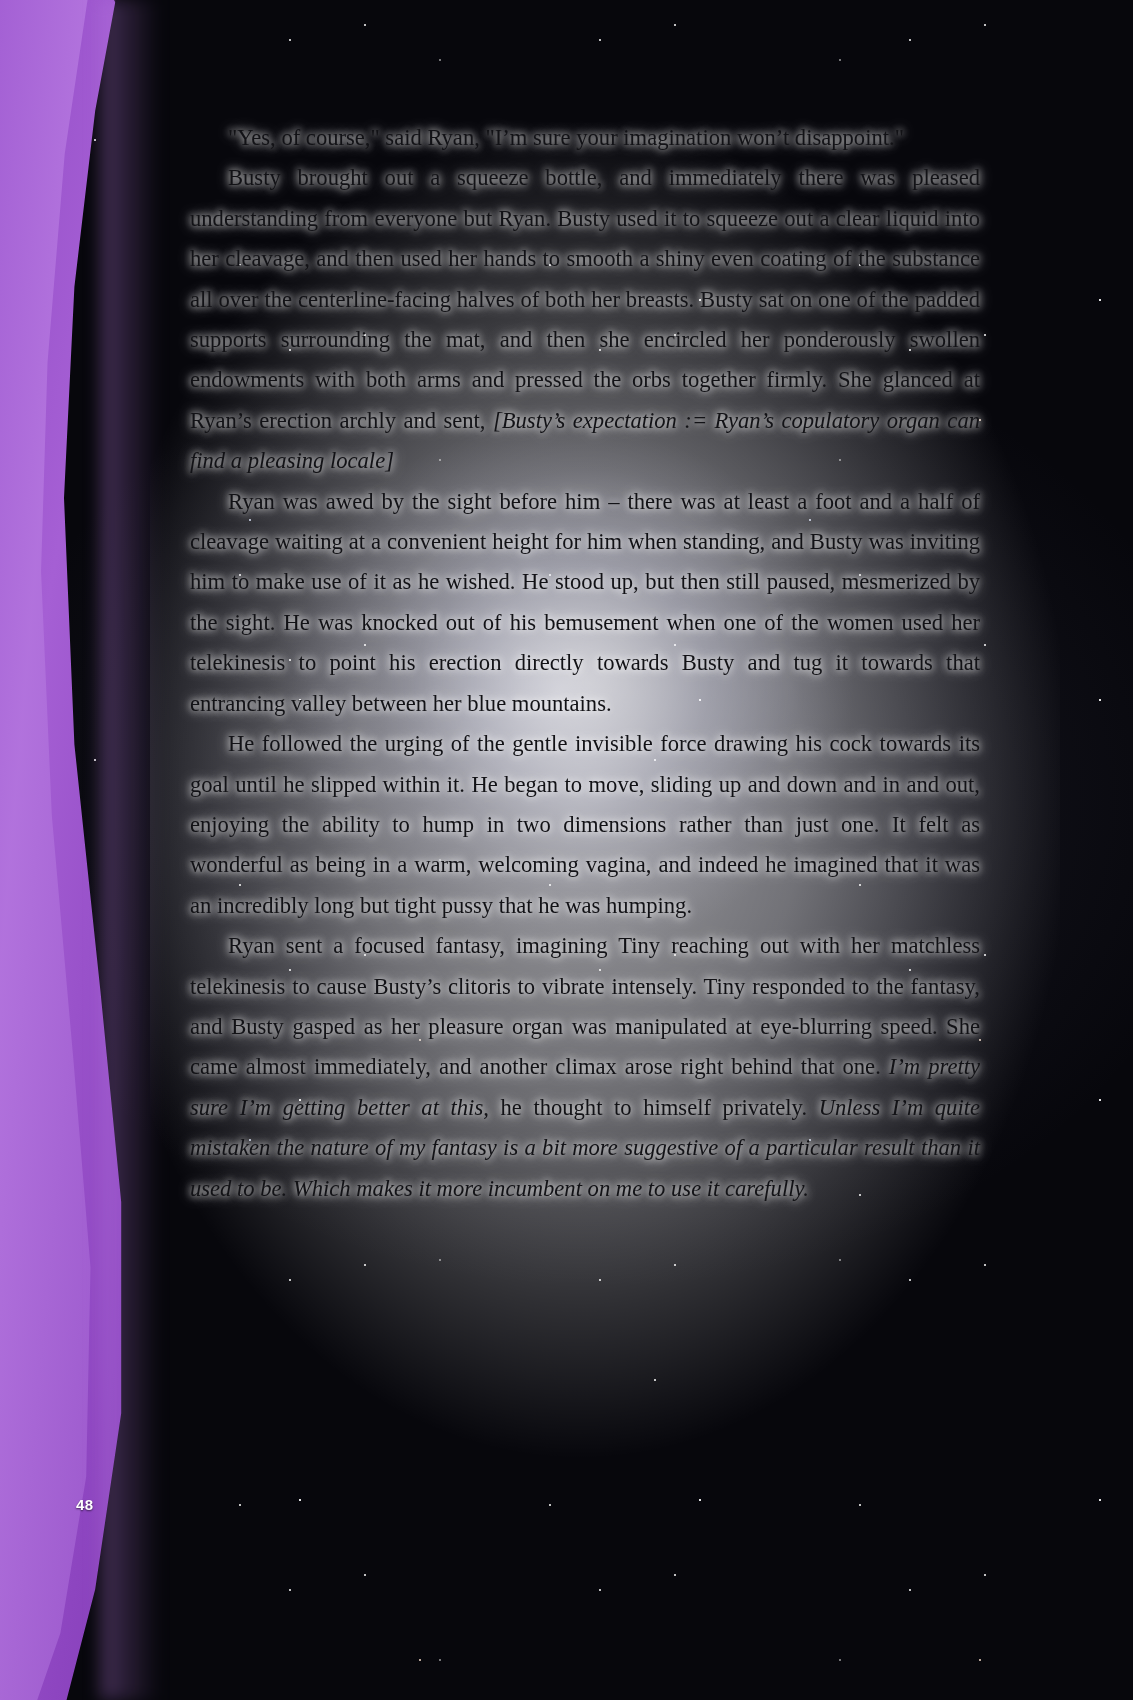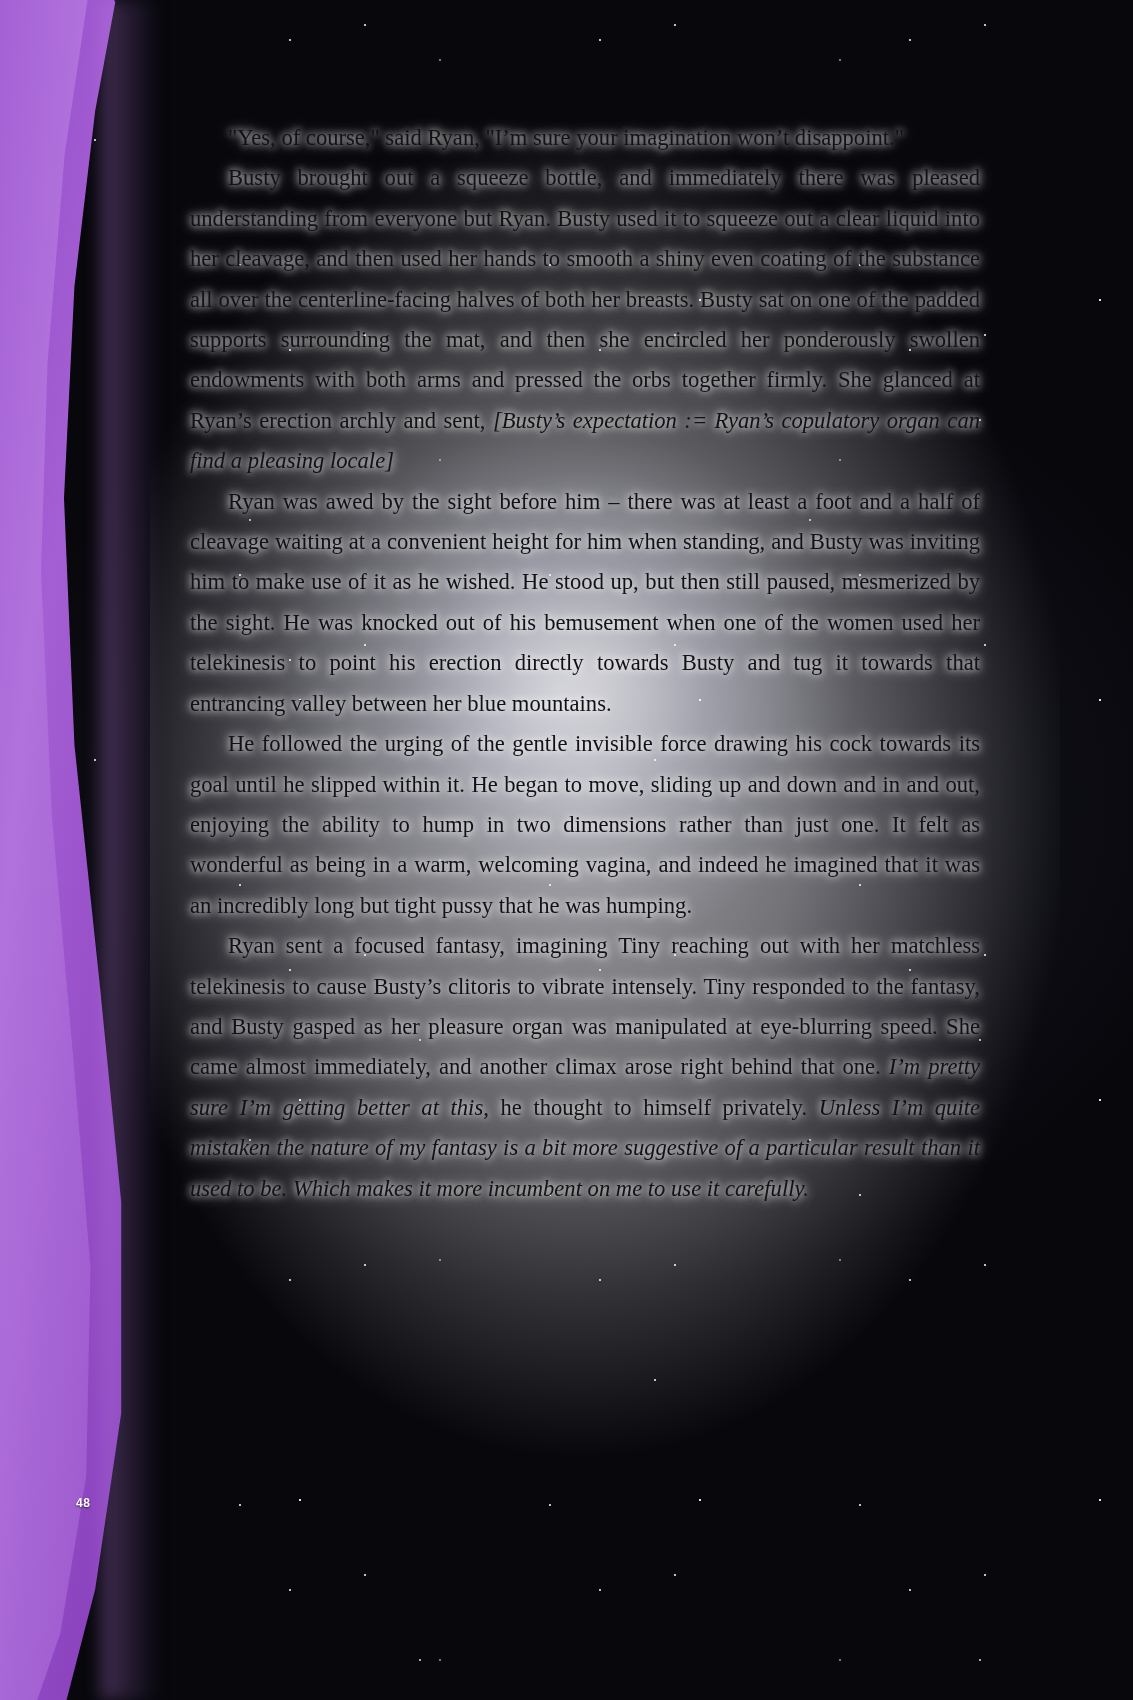--- a/index.html
+++ b/index.html
@@ -130,21 +130,21 @@
     font-style: italic;
   }
 
   .page-number {
     position: absolute;
     left: 76px;
     top: 1496px;
     color: #ffffff;
     font-family: "Liberation Sans", sans-serif;
     font-weight: bold;
-    font-size: 12px;
+    font-size: 15px;
     letter-spacing: 0.5px;
     text-shadow: 0 1px 2px rgba(0,0,0,0.6);
   }
 
   .glow-core {
     position: absolute;
     left: 380px;
     top: 470px;
     width: 420px;
     height: 420px;

